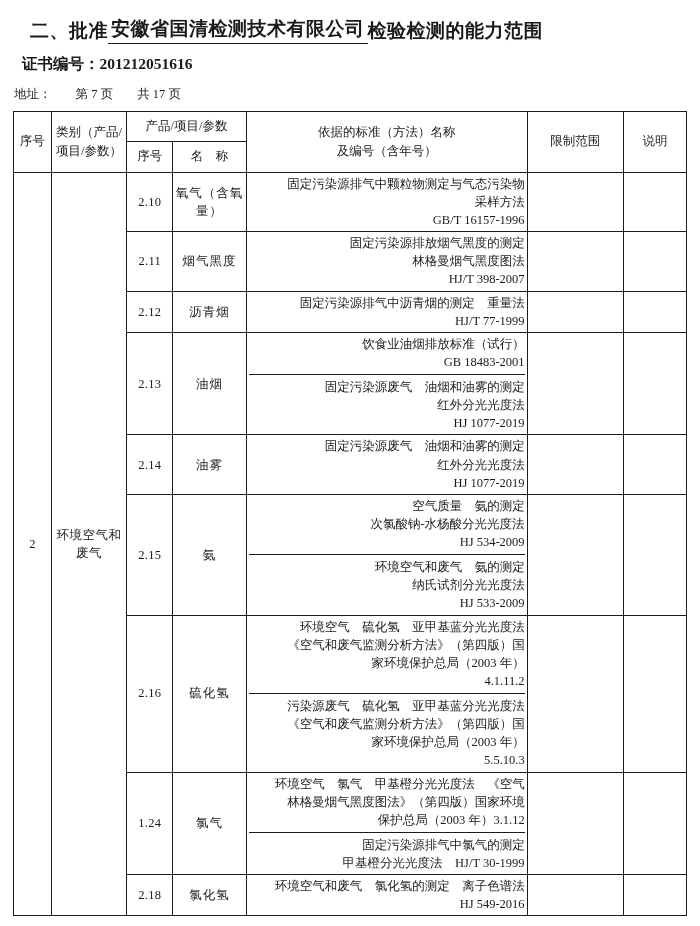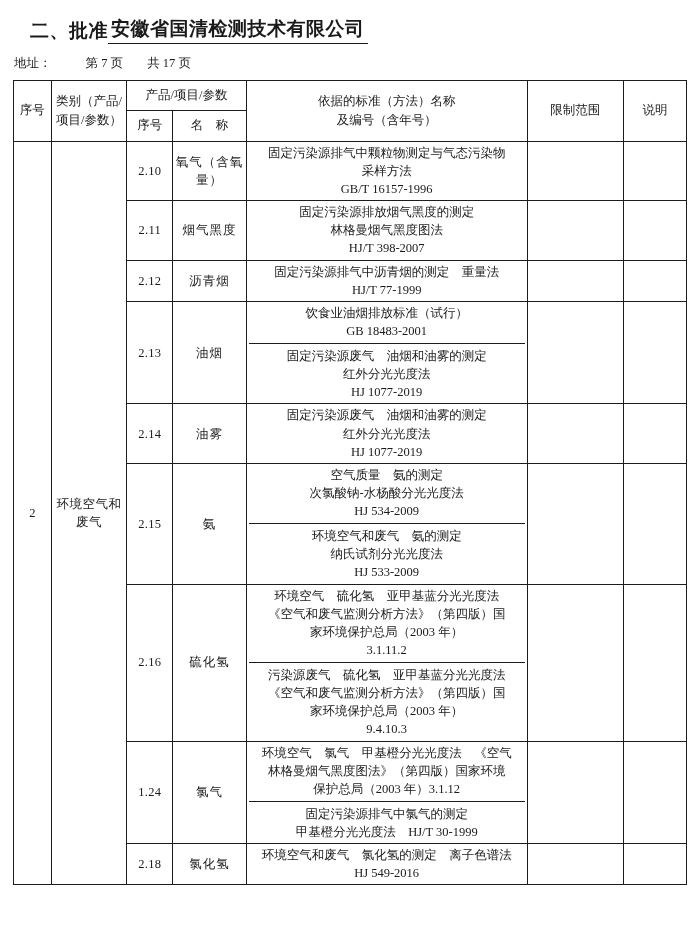--- a/index.html
+++ b/index.html
@@ -54,21 +54,21 @@
     font-family: "Liberation Serif", serif;
   }
   .addr-line {
     margin: 11px 0 8px 0;
     padding: 0 12px 0 14px;
     font-size: 12.5px;
     white-space: nowrap;
     display: flex;
     align-items: baseline;
   }
-  .addr-line .addr-label { margin-right: 18px; }
+  .addr-line .addr-label { margin-right: 8px; }
   .addr-line .addr-text { }
   .addr-line .pages {
     margin-left: 16px;
     white-space: nowrap;
   }
   .addr-line .pages .pg2 { margin-left: 21px; }
 
   
   table.cap {
     border-collapse: collapse;
@@ -101,41 +101,45 @@
   .c-pname    { width: 70px; }
   .c-std      { width: 268px; }
   .c-limit    { width: 92px; }
   .c-note     { width: 60px; }
 
   .std-cell {
     text-align: center;
     padding: 3px 6px;
     line-height: 1.5;
   }
-  .std-cell .ln { display: block; white-space: nowrap; }
+  .std-cell .ln { display: block; white-space: nowrap; text-align: right; }
   .std-block + .std-block {
     border-top: 1px solid #1c1c1e;
     margin-top: 3px;
     padding-top: 3px;
   }
   .pname { letter-spacing: 1px; }
   .pseq { font-family: "Liberation Serif", serif; letter-spacing: 0.3px; }
   .cat-cell { line-height: 1.6; letter-spacing: 0.5px; margin-top: 43px; }
   .seq-cell { font-size: 13px; }
 </style>
 </head>
 <body>
 
 <div class="page">
 
   <div class="title-line">
     <span class="seg">二、批准</span>
     <span class="ul">安徽省国清检测技术有限公司</span>
+    <span class="seg">检验检测的能力范围</span>
   </div>
 
+  <div class="cert-line">
+    <span>证书编号：</span><span class="num">201212051616</span>
+  </div>
 
   <div class="addr-line">
     <span class="addr-label">地址：</span>
     <span class="pages">
       <span>第 7 页</span>
       <span class="pg2">共 17 页</span>
     </span>
   </div>
 
   <table class="cap">
@@ -273,27 +277,27 @@
       </tr>
 
       <tr>
         <td class="pseq">2.16</td>
         <td class="pname">硫化氢</td>
         <td class="std-cell">
           <div class="std-block">
             <span class="ln">环境空气　硫化氢　亚甲基蓝分光光度法</span>
             <span class="ln">《空气和废气监测分析方法》（第四版）国</span>
             <span class="ln">家环境保护总局（2003 年）</span>
-            <span class="ln">3.1.11.2</span>
+            <span class="ln">4.1.11.2</span>
           </div>
           <div class="std-block">
             <span class="ln">污染源废气　硫化氢　亚甲基蓝分光光度法</span>
             <span class="ln">《空气和废气监测分析方法》（第四版）国</span>
             <span class="ln">家环境保护总局（2003 年）</span>
-            <span class="ln">9.4.10.3</span>
+            <span class="ln">5.5.10.3</span>
           </div>
         </td>
         <td></td>
         <td></td>
       </tr>
 
       <tr>
         <td class="pseq">1.24</td>
         <td class="pname">氯气</td>
         <td class="std-cell">

